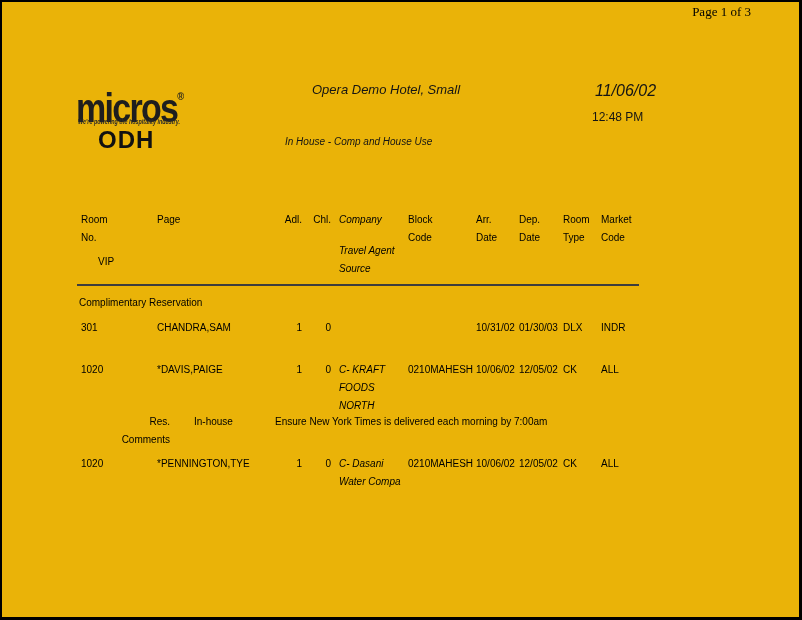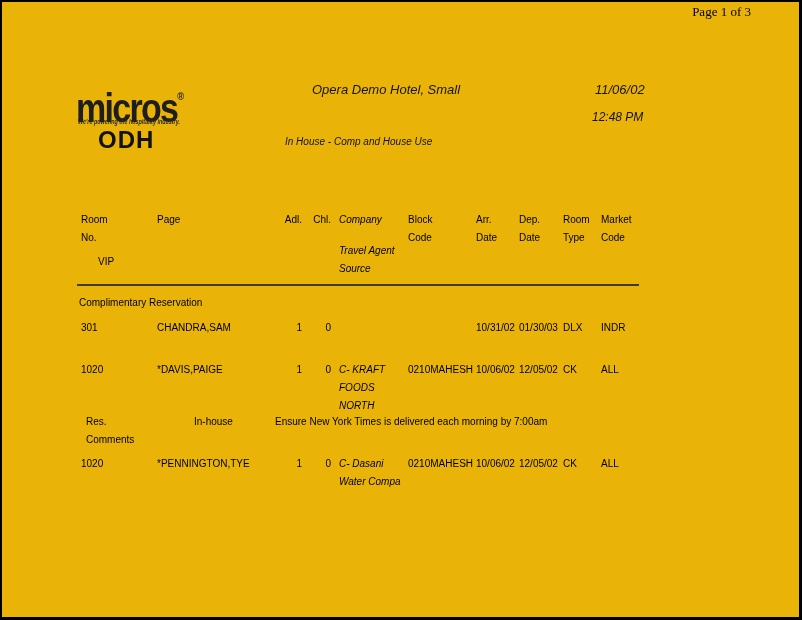--- a/index.html
+++ b/index.html
@@ -82,30 +82,29 @@
     top: 134px;
     font-size: 10px;
     font-style: italic;
     font-weight: normal;
     color: #141414;
   }
   .report-date {
     position: absolute;
     left: 593px;
     top: 80px;
-    font-size: 13px;
+    font-size: 16px;
     font-style: italic;
     color: #141414;
   }
   .report-time {
     position: absolute;
     left: 590px;
     top: 108px;
     font-size: 12px;
-    font-style: italic;
     color: #141414;
   }
   
   .trow { position: absolute; left: 0; width: 100%; height: 0; }
   .c {
     position: absolute;
     font-size: 10px;
     line-height: 18px;
     white-space: pre-line;
     color: #000;
@@ -130,21 +129,21 @@
     top: 282px;
     width: 562px;
     height: 2px;
     background: #3d3d3d;
   }
   .section-title { left: 77px; top: 292px; }
   .row-1 { top: 317px; }
   .row-2 { top: 359px; }
   .row-comments { top: 411px; }
   .row-3 { top: 453px; }
-  .cm-label  { left: 84px;  width: 60px; }
+  .cm-label  { left: 108px;  width: 60px; text-align: right; }
   .cm-status { left: 192px; width: 80px; }
   .cm-text   { left: 273px; width: 330px; }
 </style>
 </head>
 <body>
 
 <div class="page">
 
   <div class="page-label">Page 1 of 3</div>
 

